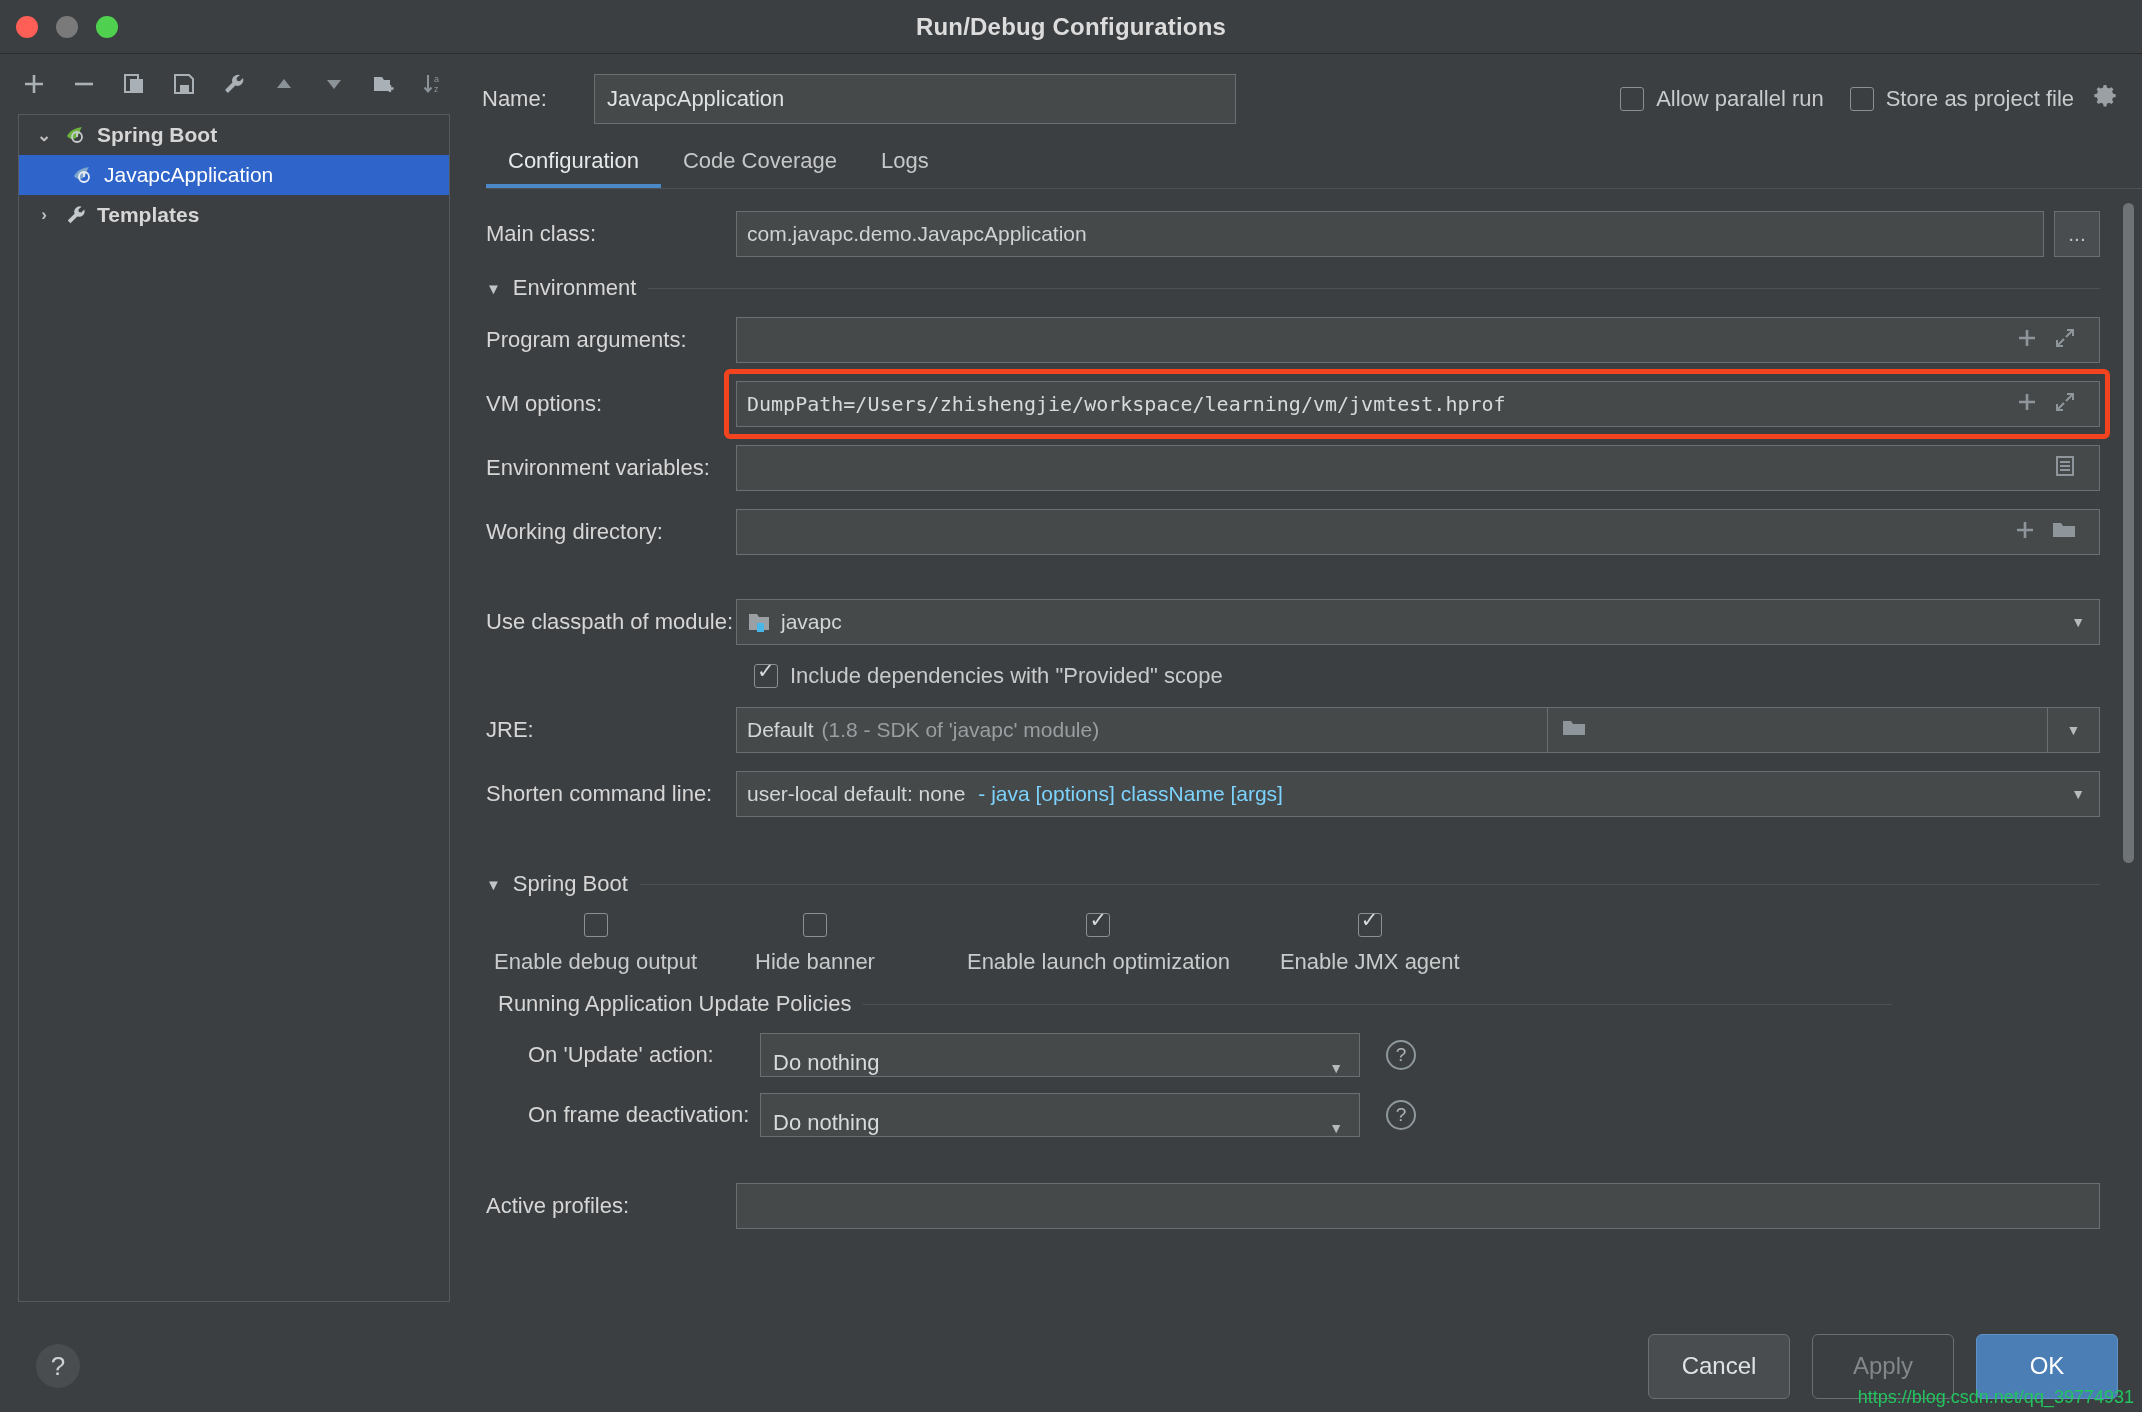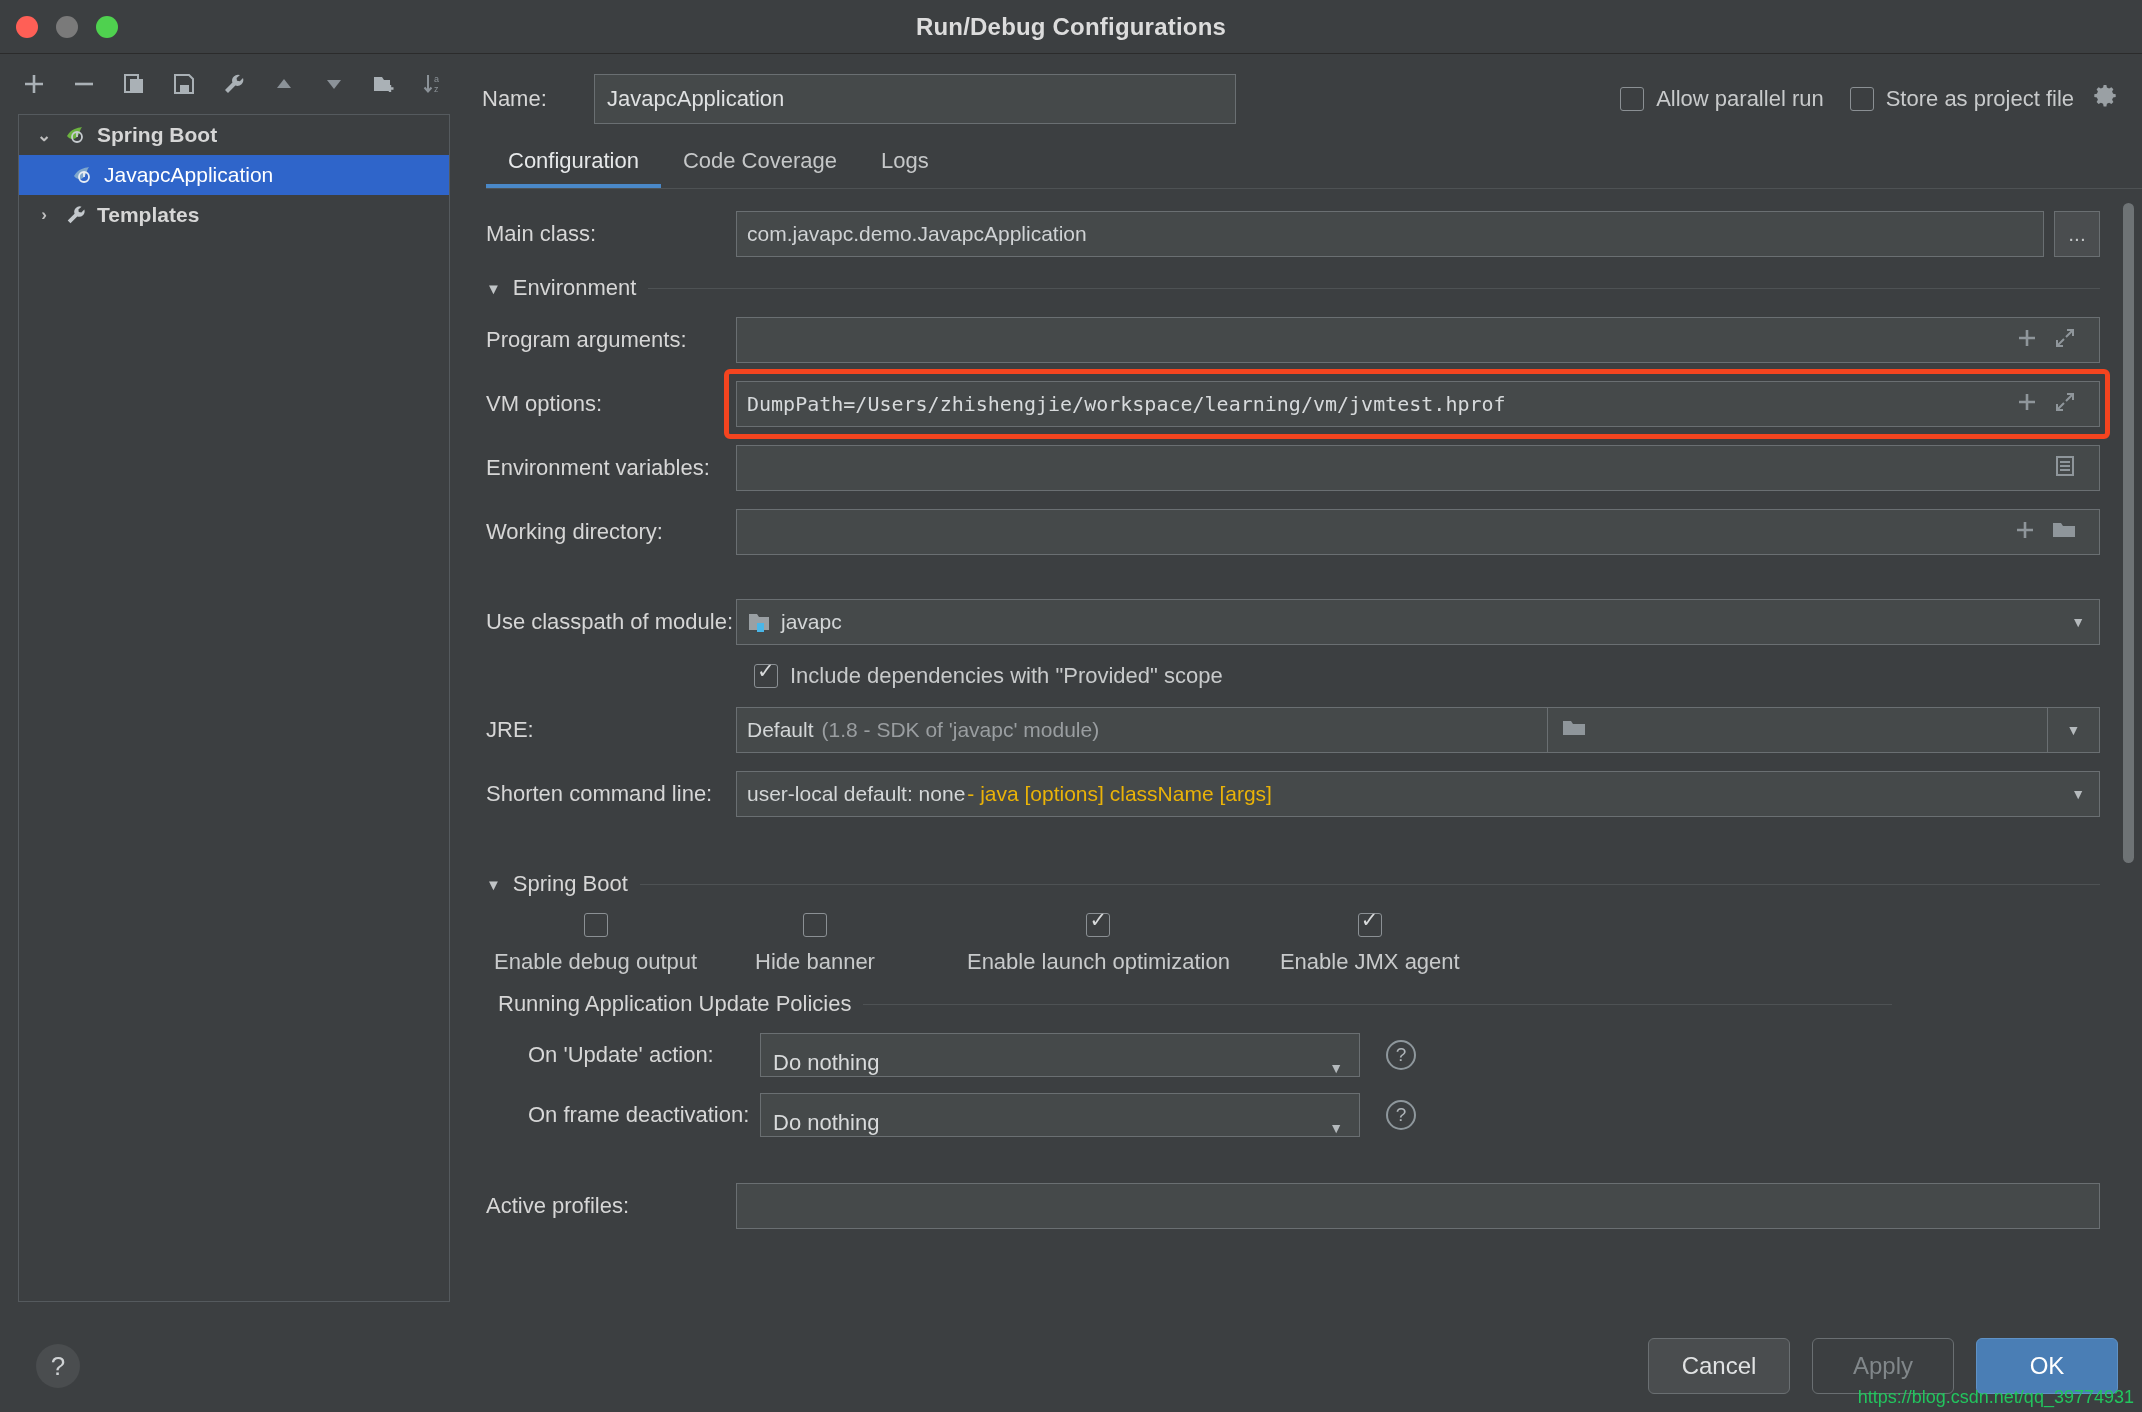--- a/index.html
+++ b/index.html
@@ -215,21 +215,21 @@
     padding: 0 24px; position: relative;
   }
   .help-big {
     width: 44px; height: 44px; margin-left: 12px;
     border-radius: 50%; background: #4a4d4f;
     color: #cfd2d4; font-size: 26px;
     display: flex; align-items: center; justify-content: center;
   }
   .actions { margin-left: auto; display: flex; gap: 22px; align-items: center; }
   .btn {
-    height: 56px; min-width: 142px;
+    height: 65px; min-width: 142px;
     border-radius: 6px; border: 1px solid #6a6f72;
     background: #4a4d4f; color: #e0e2e3;
     font-size: 24px; display: flex; align-items: center; justify-content: center;
   }
   .btn.disabled { color: #81878a; background: #3c3f41; }
   .btn.primary { background: #4a7eb5; border-color: #5f92c6; color: #ffffff; }
   .watermark {
     position: absolute; right: 8px; bottom: 4px;
     font-size: 18px; color: #22c55e;
   }
@@ -529,21 +529,21 @@
               </span>
             </div>
           </div>
         </div>
 
         <div class="row">
           <div class="lbl">Shorten command line:</div>
           <div class="fieldwrap">
             <div class="combo">
               <span class="strong">user-local default: none</span>
-              <span class="dim" style="margin-left:2px;color:#eab308;">- java [options] className [args]</span>
+              <span class="dim" style="margin-left:13px;color:#7dd3fc;">- java [options] className [args]</span>
               <span class="caret">▼</span>
             </div>
           </div>
         </div>
 
         <div style="height:30px;"></div>
 
         <div class="section">
           <span class="tri">▼</span>
           <span class="stitle">Spring Boot</span>

